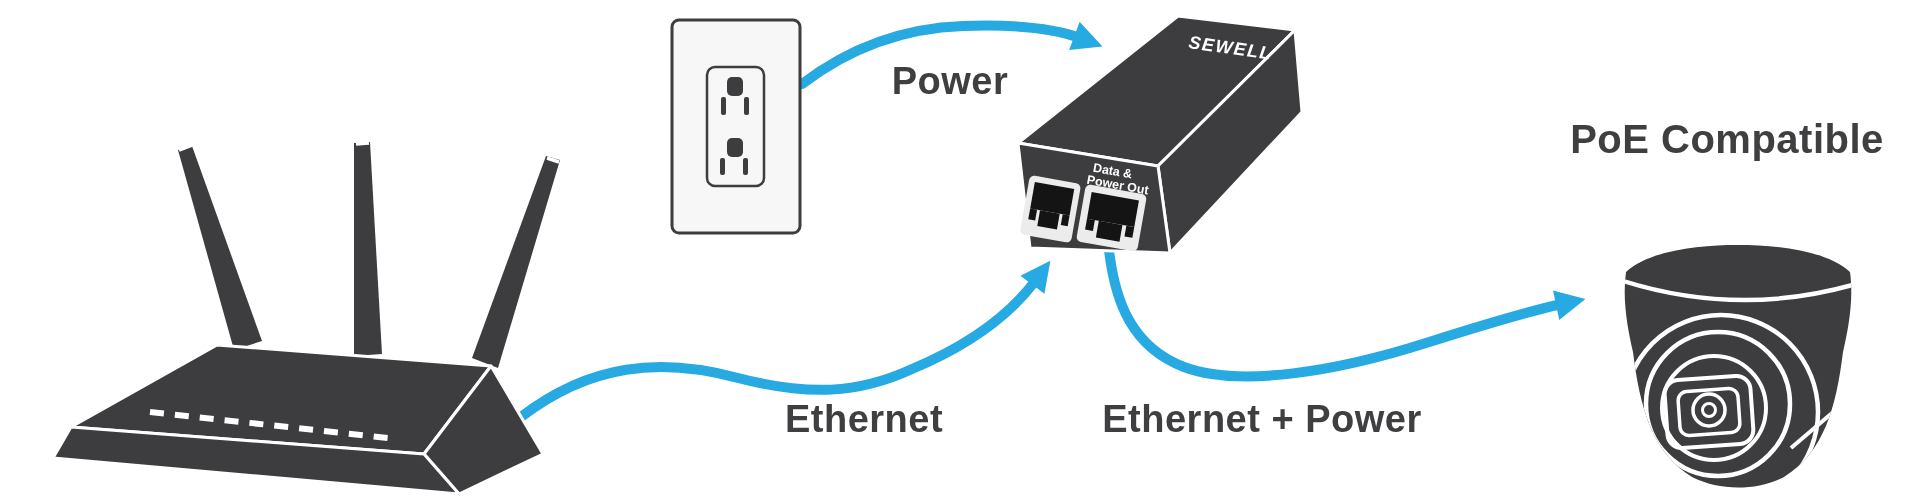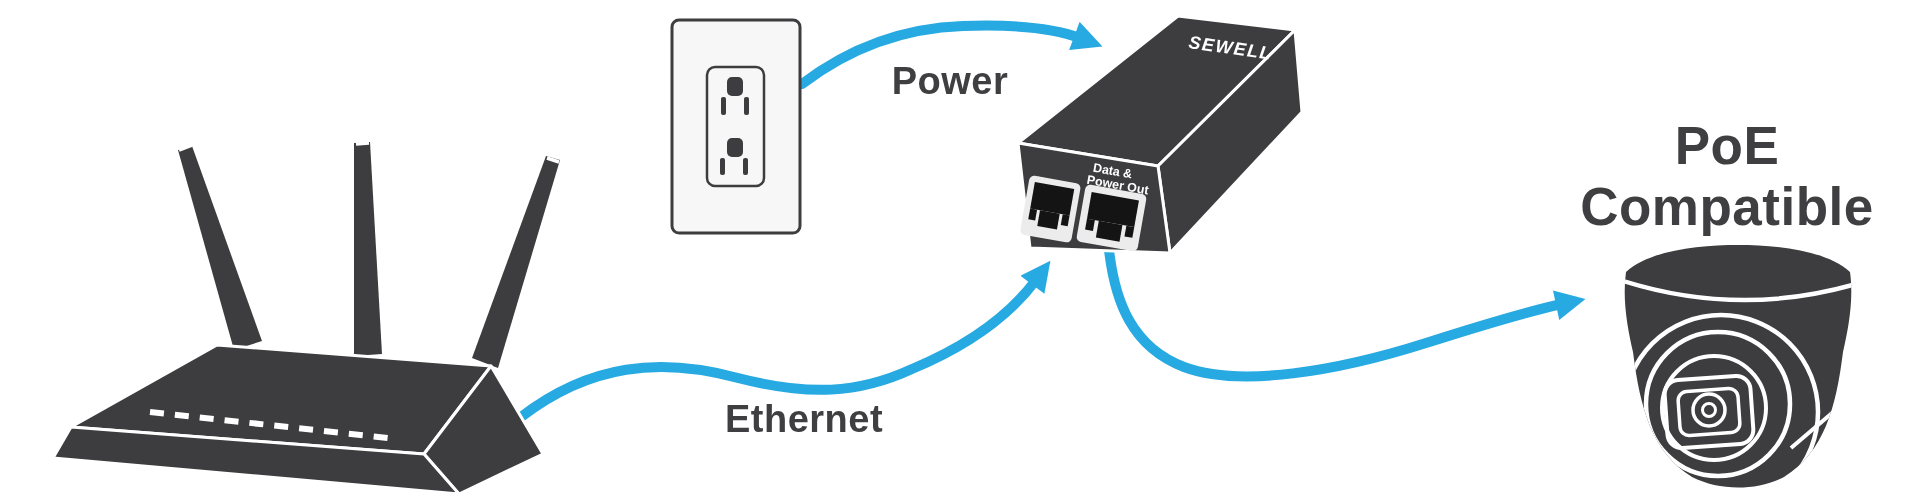--- a/index.html
+++ b/index.html
@@ -19,21 +19,21 @@
     position:absolute;
     font-weight:bold;
     font-size:38px;
     color:var(--label_text);
     text-align:center;
     letter-spacing:.5px;
     line-height:1.12;
     white-space:nowrap;
   }
   .title{
-    font-size:53px;
+    font-size:40px;
     line-height:1.15;
     white-space:normal;
   }
   
   .dark{fill:var(--device);}
   .seam{stroke:#fff;stroke-width:3;stroke-linejoin:round;}
   .arrow{fill:none;stroke:var(--arrow);stroke-width:10;stroke-linecap:round;}
   .ahead{fill:var(--arrow);}
   .whiteline{stroke:#fff;fill:none;}
   .outlet-plate{fill:var(--outlet_fill);stroke:var(--device);stroke-width:3;}
@@ -153,20 +153,21 @@
         </g>
         <circle class="whiteline" stroke-width="3.5" cx="1709" cy="410" r="16" fill="none"></circle>
         <circle class="whiteline" stroke-width="3" cx="1709" cy="410" r="6.5" fill="none"></circle>
         <path class="whiteline" stroke-width="4" d="M1791,448 L1845,402"></path>
       </g>
     </g>
   </svg>
 
   <div class="lbl" style="left:800px;top:60px;width:300px;text-align:center;">Power</div>
 
-  <div class="lbl" style="left:648px;top:398px;width:312px;">Ethernet</div>
+  <div class="lbl" style="left:708px;top:398px;width:312px;">Ethernet</div>
 
+  <div class="lbl" style="left:1082px;top:398px;width:360px;">Ethernet + Power</div>
 
   <div class="lbl title" style="left:1552px;top:116px;width:350px;">
     <span>PoE Compatible</span><br>
   </div>
 
 </div>
 
 </body></html>

